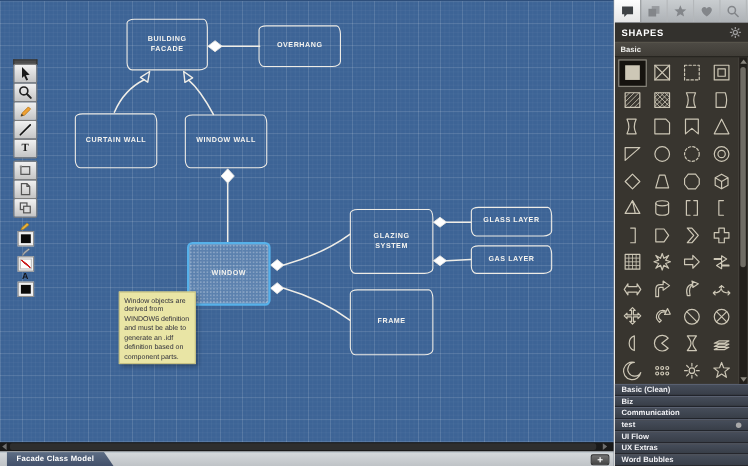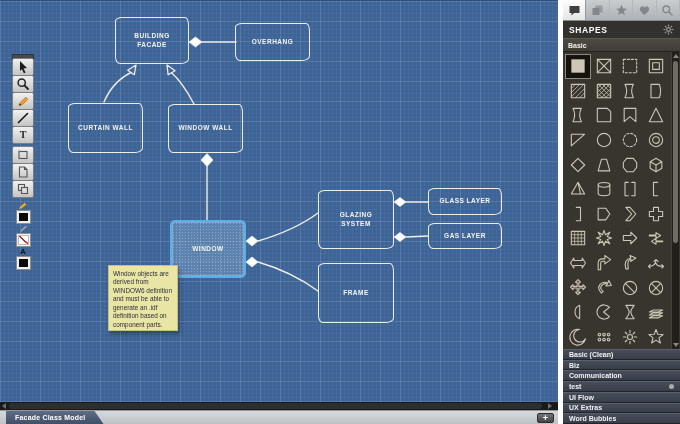--- a/index.html
+++ b/index.html
@@ -87,21 +87,21 @@
     clip-path:polygon(0 0,calc(100% - 9px) 0,100% 100%,0 100%);
   }
   .add-page-btn{
     position:absolute;right:4px;top:2px;width:17px;height:10px;box-sizing:border-box;
     background:linear-gradient(#737373,#454545);border:1px solid #2e2e2e;border-radius:2px;
     color:#fff;font-size:9px;line-height:8px;text-align:center;font-weight:bold;
   }
   
   .shapes-panel{
     position:absolute;right:0;top:0;width:122px;height:424px;
-    background:#38352f;border-left:5px solid #ffffff;box-sizing:border-box;
+    background:#38352f;border-left:1px solid #ffffff;box-sizing:border-box;
     display:flex;flex-direction:column;
   }
   .panel-tabs{height:20px;background:linear-gradient(#c9cdd0,#aeb2b6);display:flex;border-bottom:1px solid #87898c;}
   .ptab{width:23px;height:100%;display:flex;align-items:center;justify-content:center;color:#83868a;border-right:1px solid #b4b7ba;}
   .ptab.active{background:linear-gradient(#fdfdfd,#e6e6e6);color:#3e4144;border-right:1px solid #95989b;}
   .panel-header{
     height:17px;background:#33312d;color:#fff;display:flex;align-items:center;
     justify-content:space-between;padding:0 6px;font-size:8.5px;font-weight:bold;letter-spacing:.6px;
   }
   .basic-bar{

